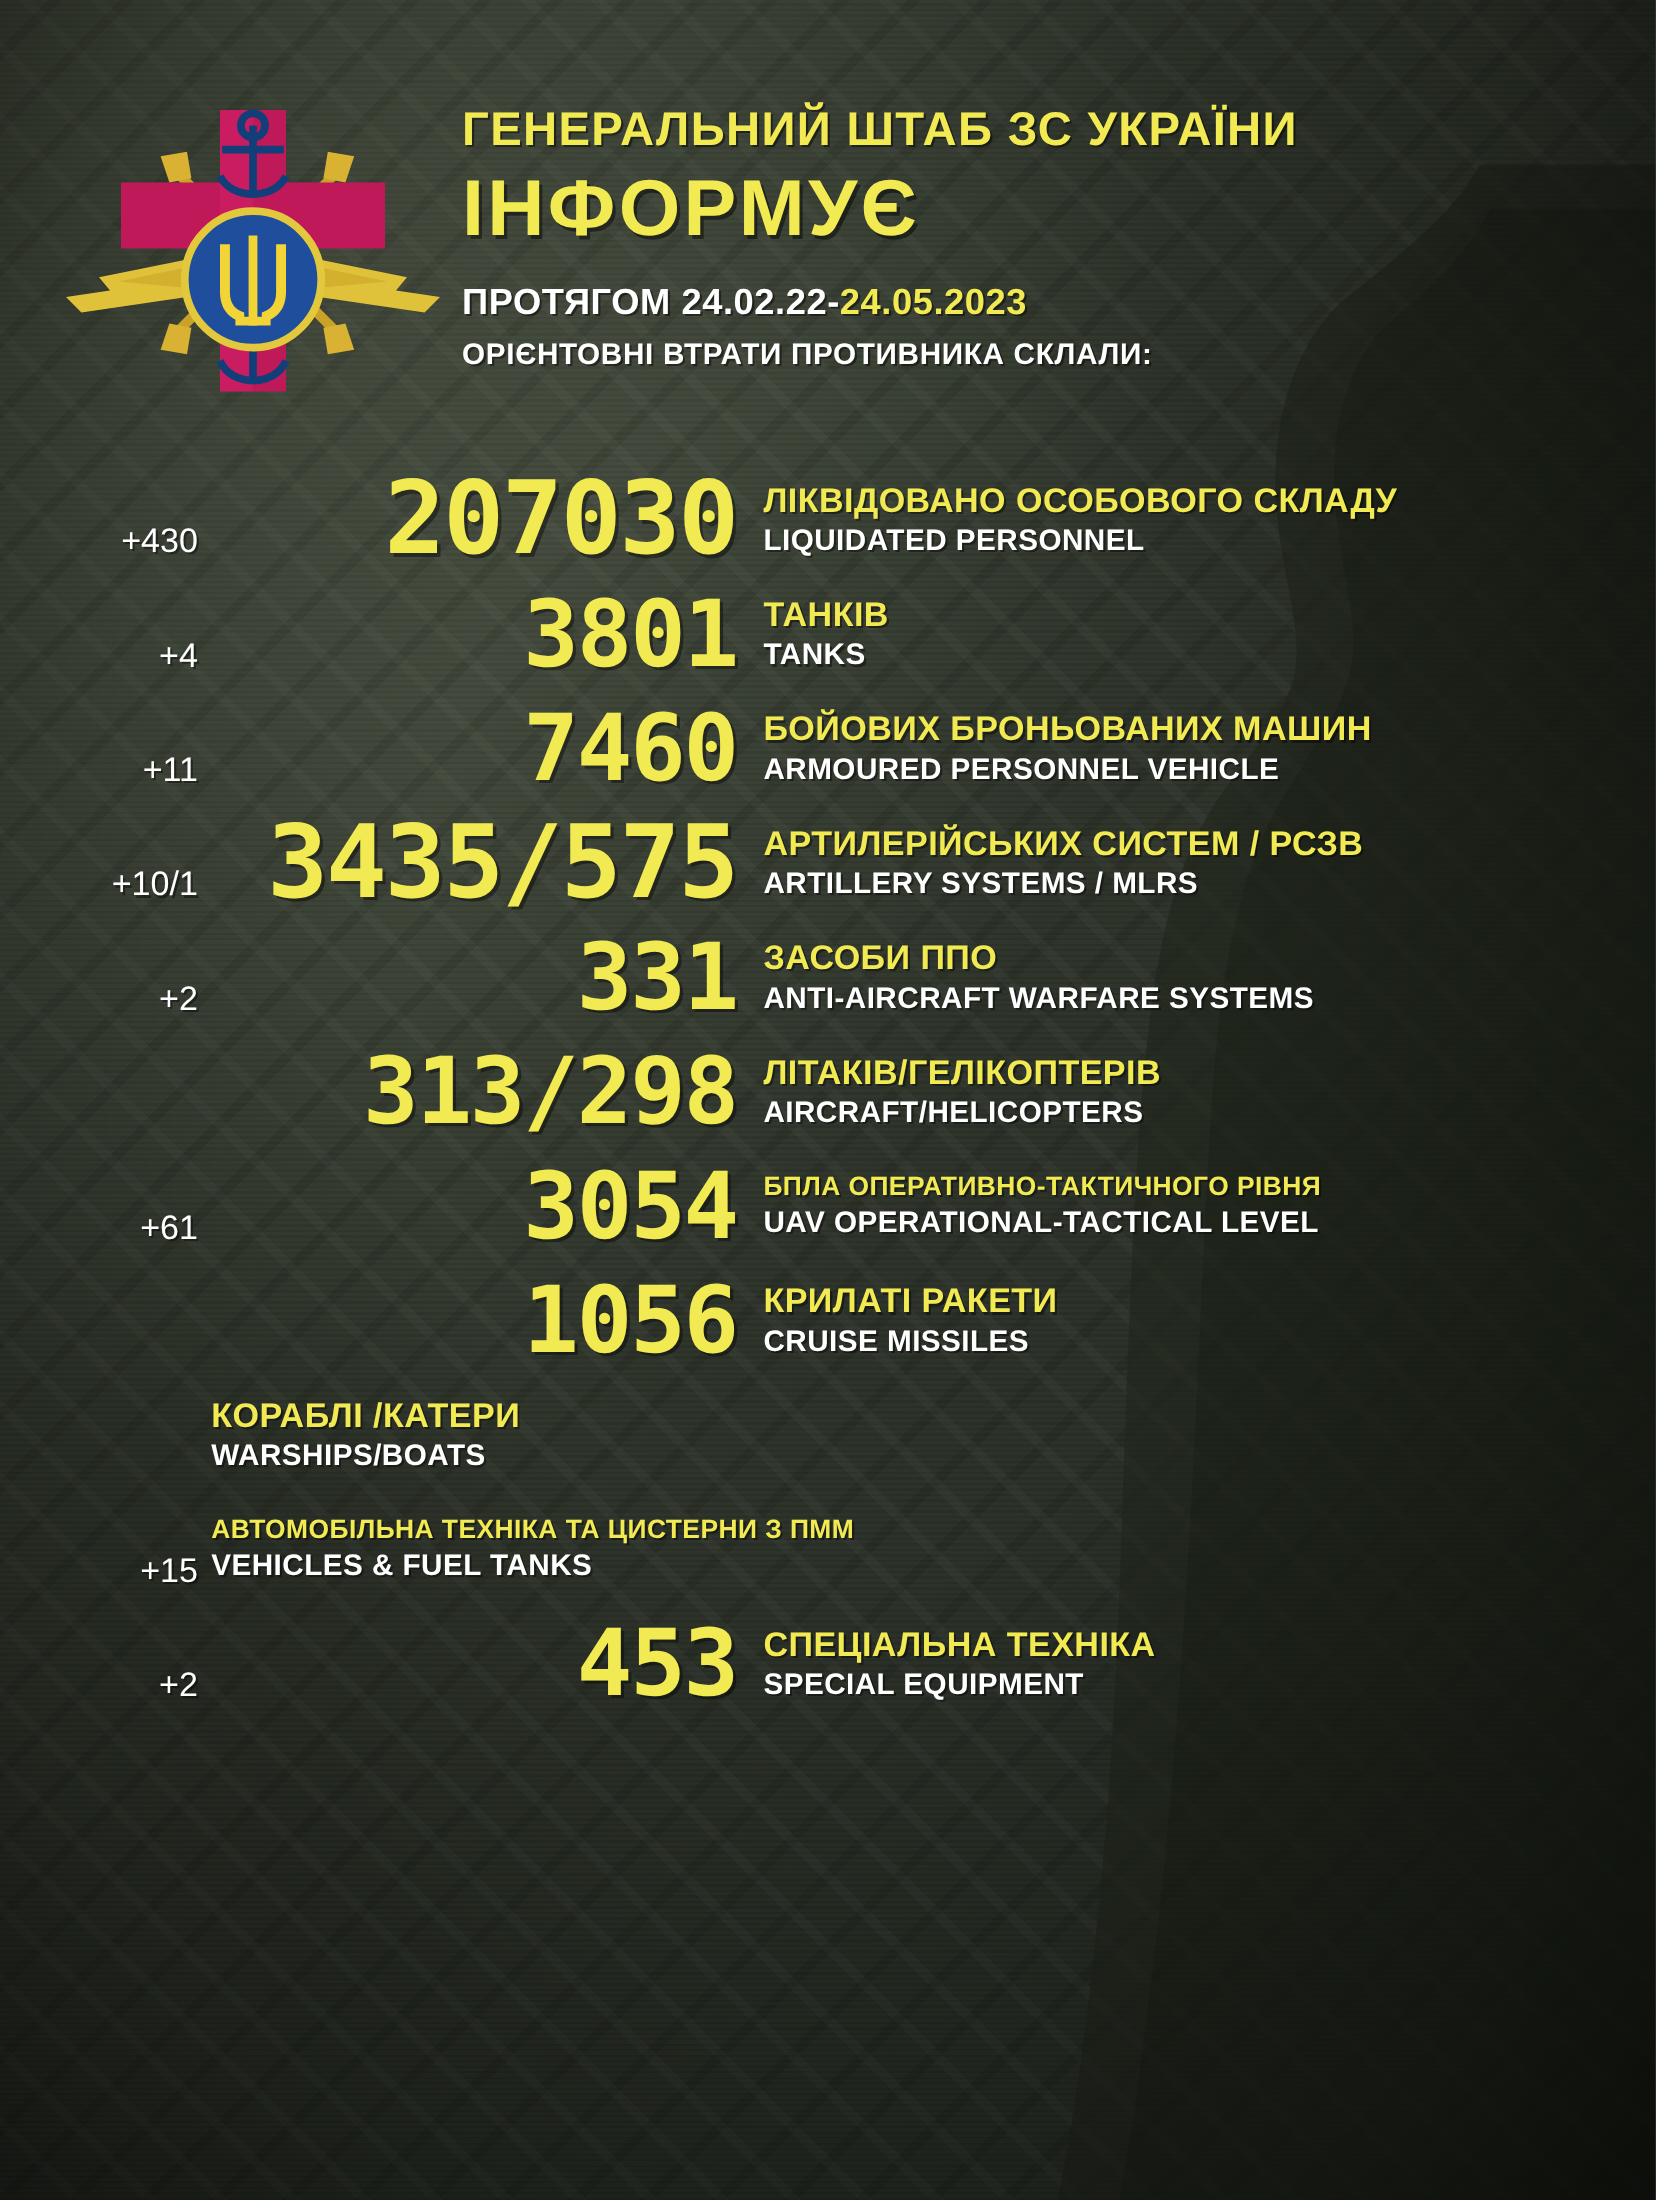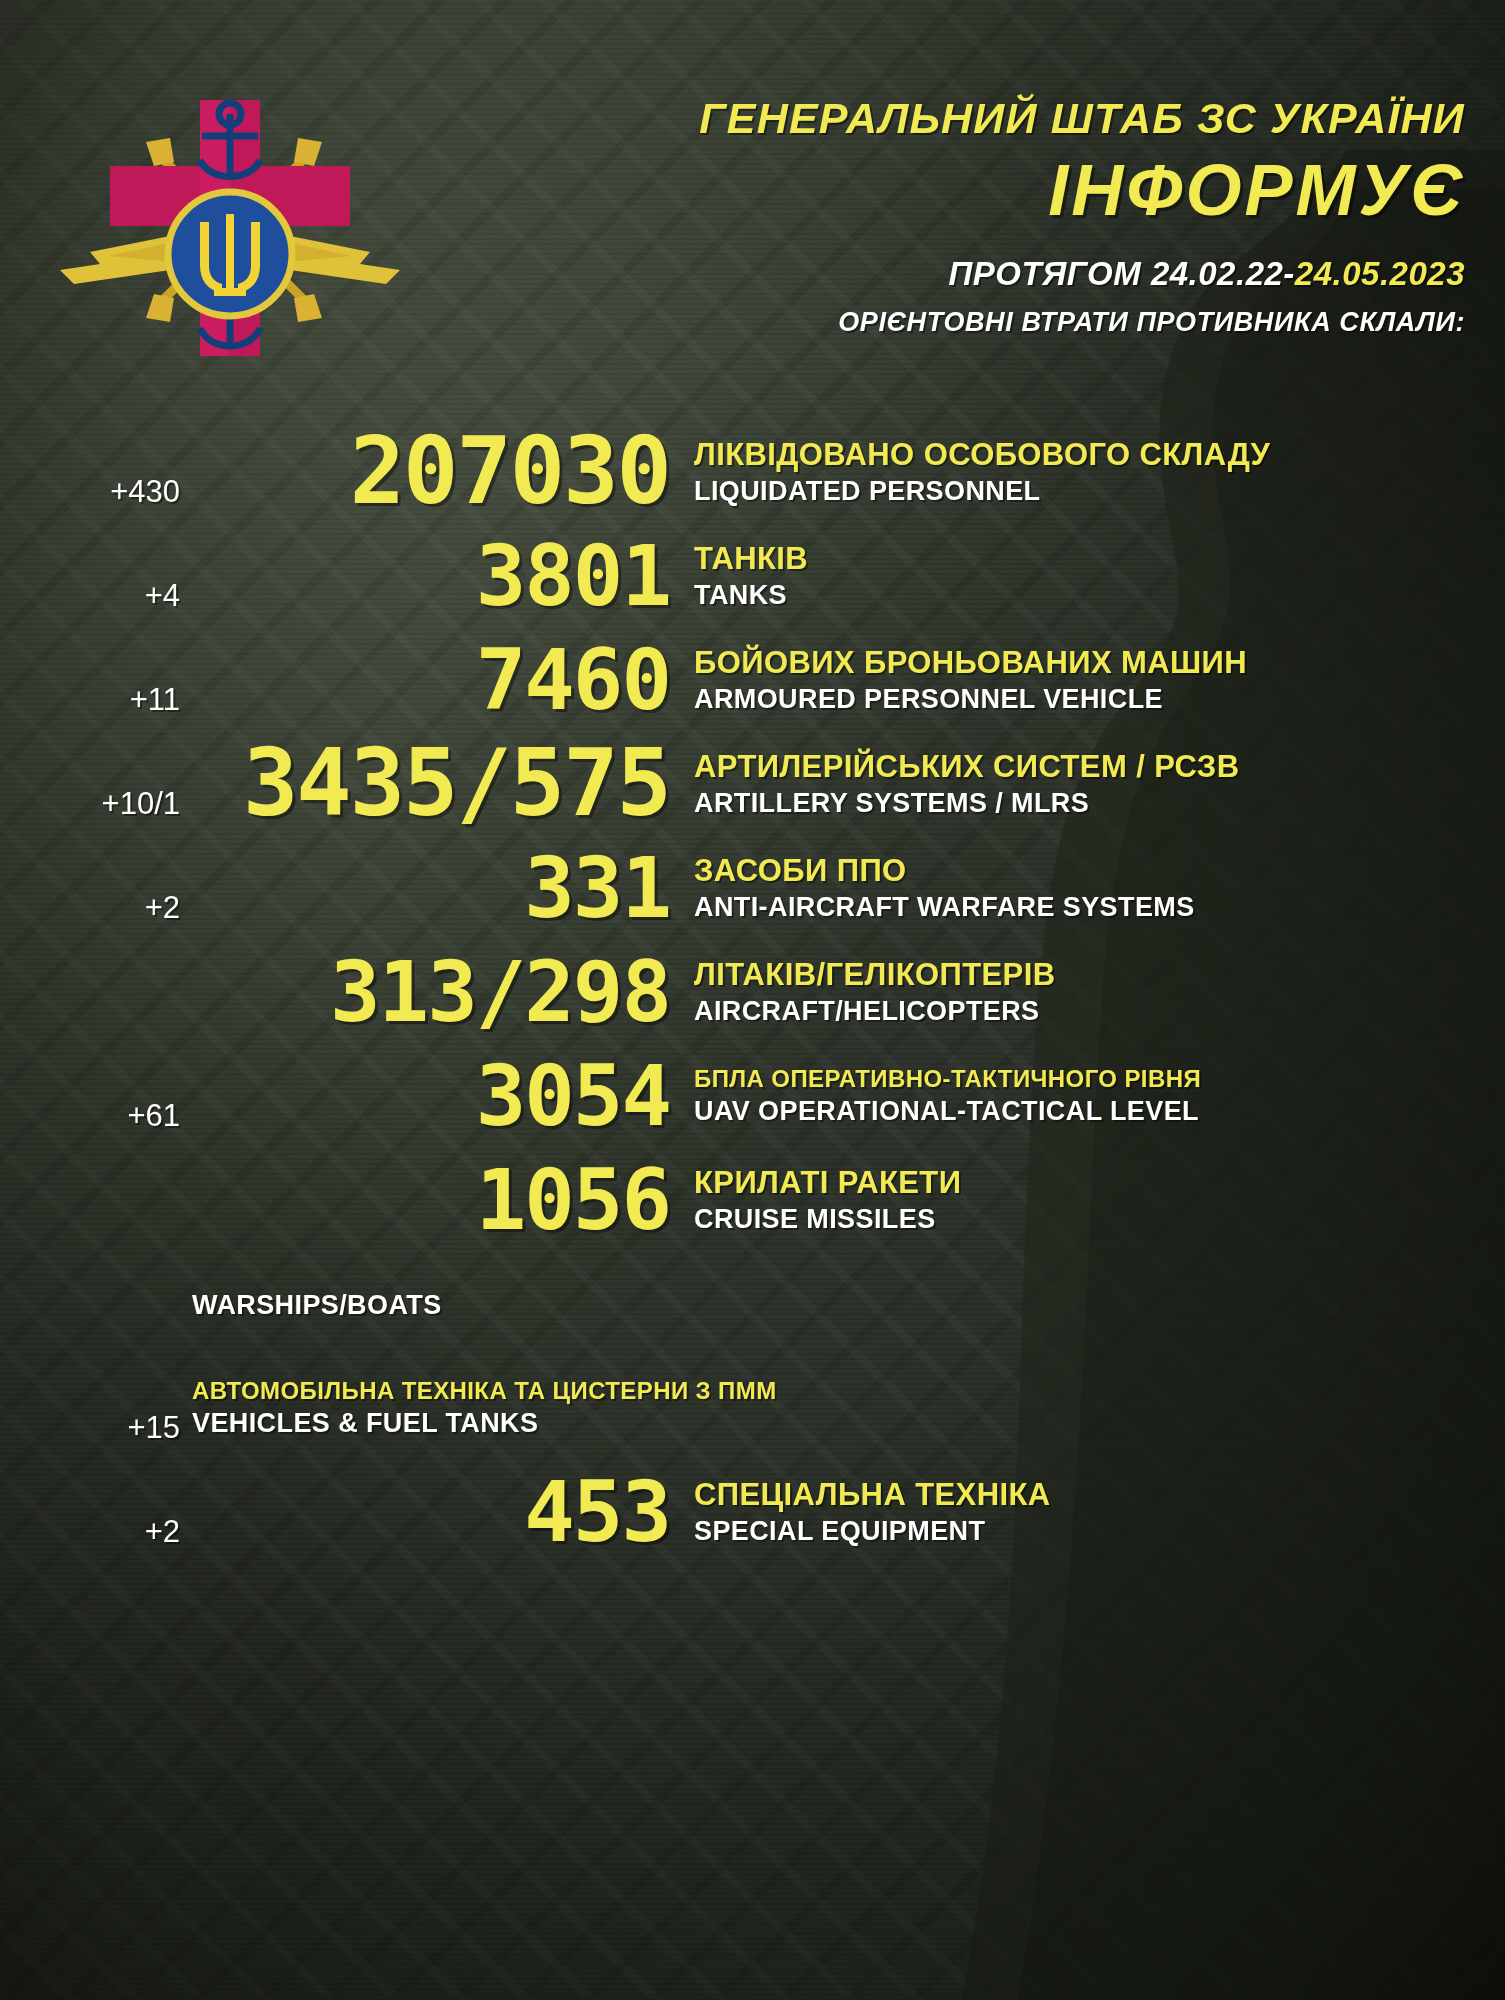--- a/index.html
+++ b/index.html
@@ -57,23 +57,22 @@
   }
   .emblem {
     width: 380px;
     flex: 0 0 380px;
     display: flex;
     justify-content: center;
     padding-top: 10px;
   }
   .head-text {
     flex: 1;
-    text-align: right;
+    text-align: left;
     padding-top: 48px;
-    font-style: italic;
   }
   .h-line1 {
     font-size: 43px;
     font-weight: bold;
     letter-spacing: 1.2px;
     color: #f2ea52;
     text-shadow: 2px 2px 0 rgba(0,0,0,.45);
     white-space: nowrap;
   }
   .h-line2 {
@@ -310,20 +309,21 @@
       <div class="num">1056</div>
       <div class="labels">
         <div class="lab-ua">КРИЛАТІ РАКЕТИ</div>
         <div class="lab-en">CRUISE MISSILES</div>
       </div>
     </div>
 
     <div class="row">
       <div class="delta"></div>
       <div class="labels">
+        <div class="lab-ua">КОРАБЛІ /КАТЕРИ</div>
         <div class="lab-en">WARSHIPS/BOATS</div>
       </div>
     </div>
 
     <div class="row">
       <div class="delta">+15</div>
       <div class="labels">
         <div class="lab-ua sm">АВТОМОБІЛЬНА ТЕХНІКА ТА ЦИСТЕРНИ З ПММ</div>
         <div class="lab-en">VEHICLES  &amp; FUEL TANKS</div>
       </div>

